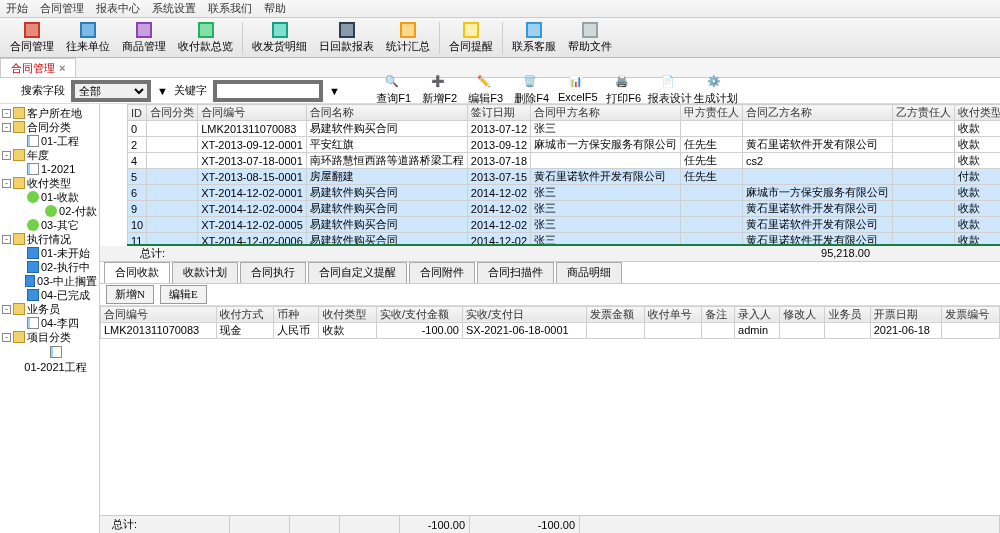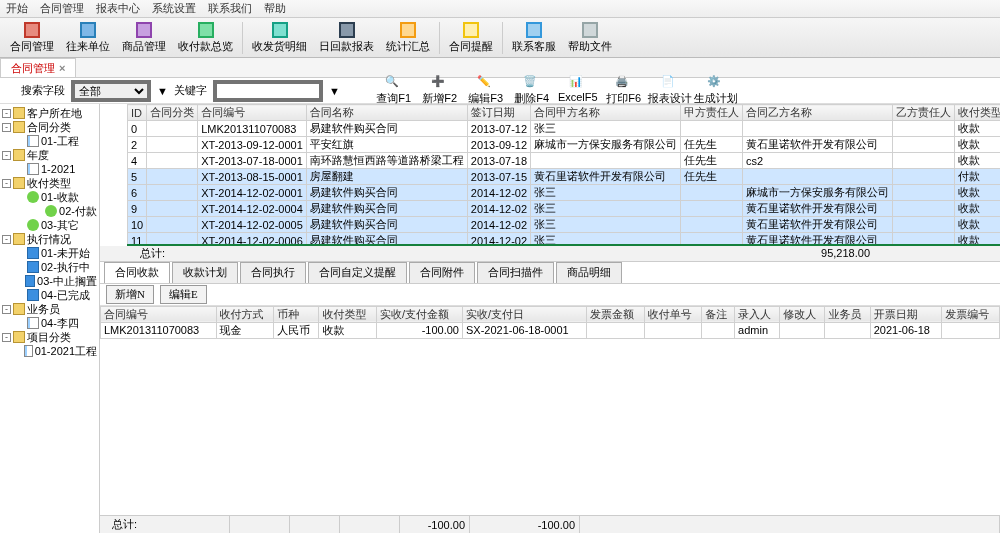--- a/index.html
+++ b/index.html
@@ -262,21 +262,21 @@
       <div class="node" style="padding-left: 12px;">
         <span style="width:11px;display:inline-block"></span>
         <span class="ico ico-page"></span>
         <span>04-李四</span>
       </div>
       <div class="node" style="padding-left: 0px;">
         <span class="exp">-</span>
         <span class="ico ico-folder"></span>
         <span>项目分类</span>
       </div>
-      <div class="node" style="padding-left: 12px;">
+      <div class="node" style="padding-left: 12px; flex-direction: column;">
         <span style="width:11px;display:inline-block"></span>
         <span class="ico ico-page"></span>
         <span>01-2021工程</span>
       </div>
     </div>
   <div class="right">
     <div class="grid">
       <table id="maingrid">
           <thead>
             <tr id="mainhead">

